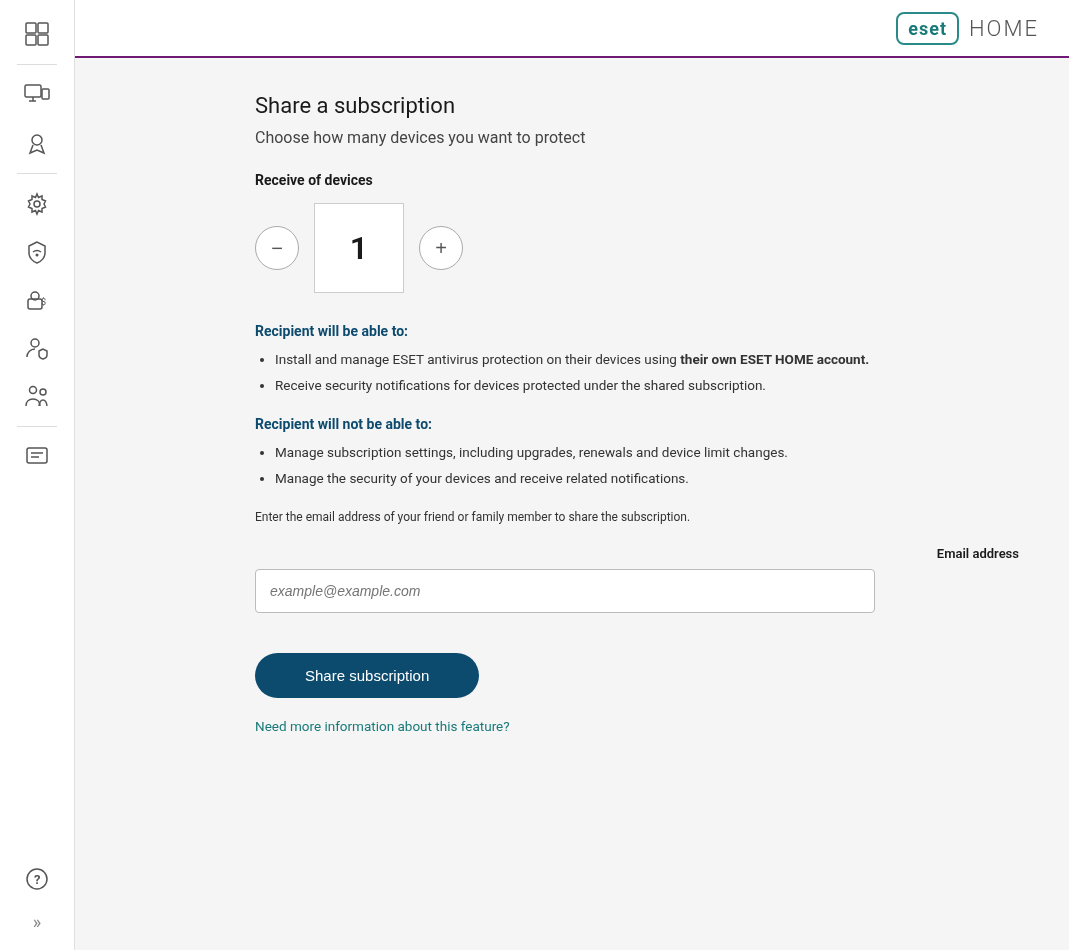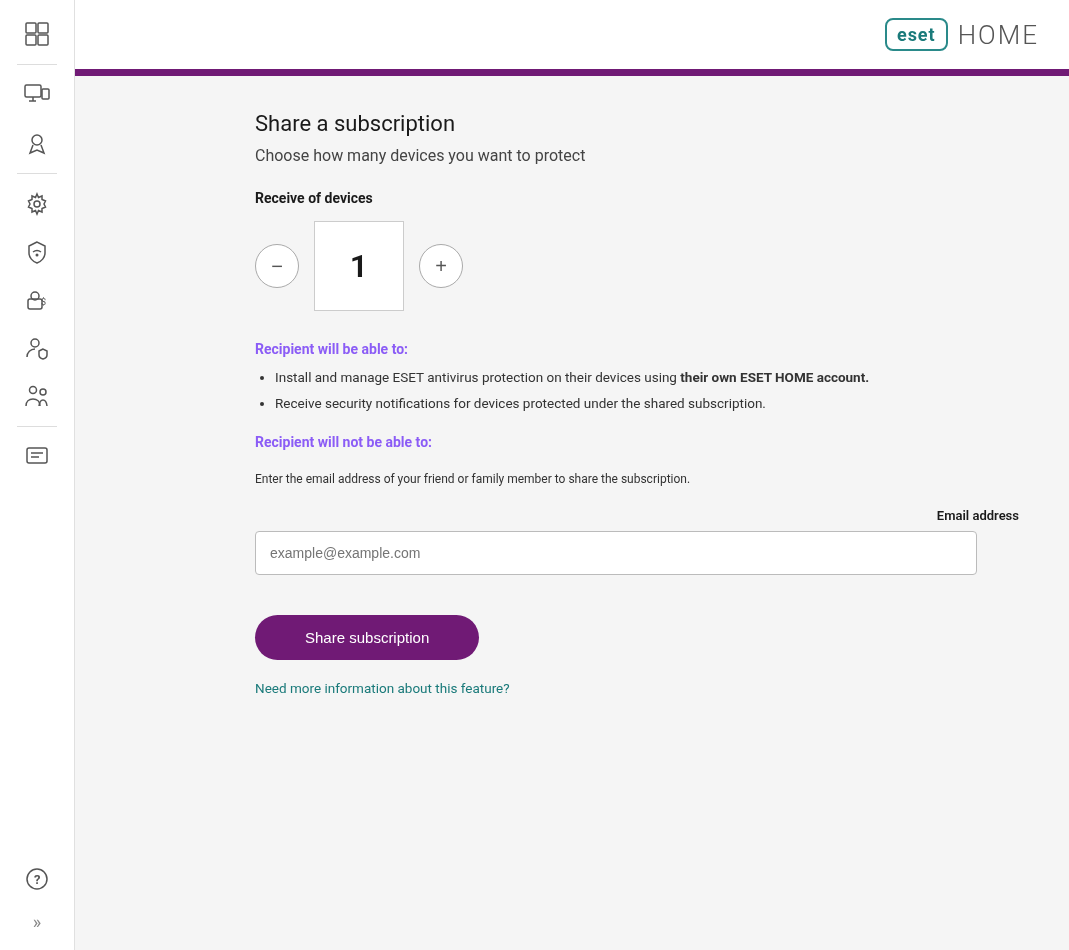--- a/index.html
+++ b/index.html
@@ -52,26 +52,26 @@
       flex: 1;
       display: flex;
       flex-direction: column;
       background: #f5f5f5;
       overflow-y: auto;
     }
 
     
     .header {
       background: #ffffff;
-      height: 76px;
+      height: 58px;
       display: flex;
       align-items: center;
       justify-content: flex-end;
       padding: 0 30px;
-      border-bottom: 7px solid #701a75;
+      border-bottom: 2px solid #701a75;
       flex-shrink: 0;
     }
 
     .logo-container {
       display: flex;
       align-items: center;
       gap: 10px;
     }
 
     .logo-badge {
@@ -84,21 +84,21 @@
     }
 
     .logo-text-eset {
       font-size: 18px;
       font-weight: 700;
       color: #1a7a7a;
       letter-spacing: 1px;
     }
 
     .logo-home {
-      font-size: 26px;
+      font-size: 22px;
       font-weight: 300;
       color: #555;
       letter-spacing: 2px;
     }
 
     
     .content {
       flex: 1;
       padding: 35px 50px 40px 180px;
       background: #f5f5f5;
@@ -161,21 +161,21 @@
     }
 
     
     .info-section {
       margin-bottom: 20px;
     }
 
     .info-title {
       font-size: 14px;
       font-weight: 700;
-      color: #8b5cf6;
+      color: #0c4a6e;
       margin-bottom: 10px;
     }
 
     .info-list {
       list-style: disc;
       padding-left: 20px;
     }
 
     .info-list li {
       font-size: 13.5px;
@@ -197,38 +197,39 @@
 
     .email-label {
       font-size: 13px;
       font-weight: 600;
       color: #1a1a1a;
       margin-bottom: 8px;
       text-align: right;
     }
 
     .email-input {
-      width: 722px;
+      width: 620px;
       height: 44px;
       border: 1.5px solid #bbb;
       border-radius: 4px;
       padding: 0 14px;
       font-size: 14px;
       color: #888;
       background: #fff;
       outline: none;
+      font-style: italic;
     }
 
     
     .bottom-section {
       margin-top: 40px;
     }
 
     .share-btn {
-      background: #701a75;
+      background: #0c4a6e;
       color: #fff;
       border: none;
       border-radius: 25px;
       padding: 14px 50px;
       font-size: 15px;
       font-weight: 500;
       cursor: pointer;
       margin-bottom: 18px;
       display: block;
     }
@@ -370,20 +371,24 @@
       <ul class="info-list">
         <li>
           Install and manage ESET antivirus protection on their devices using <strong>their own ESET HOME account.</strong>
         </li>
         <li>Receive security notifications for devices protected under the shared subscription.</li>
       </ul>
     </div>
 
     <div class="info-section">
       <div class="info-title">Recipient will not be able to:</div>
+      <ul class="info-list">
+        <li>Manage subscription settings, including upgrades, renewals and device limit changes.</li>
+        <li>Manage the security of your devices and receive related notifications.</li>
+      </ul>
     </div>
 
     <div class="email-section">
       <p class="email-description">Enter the email address of your friend or family member to share the subscription.</p>
       <div class="email-label">Email address</div>
       <input type="email" class="email-input" placeholder="example@example.com" style="">
     </div>
 
     <div class="bottom-section">
       <button class="share-btn">Share subscription</button>

